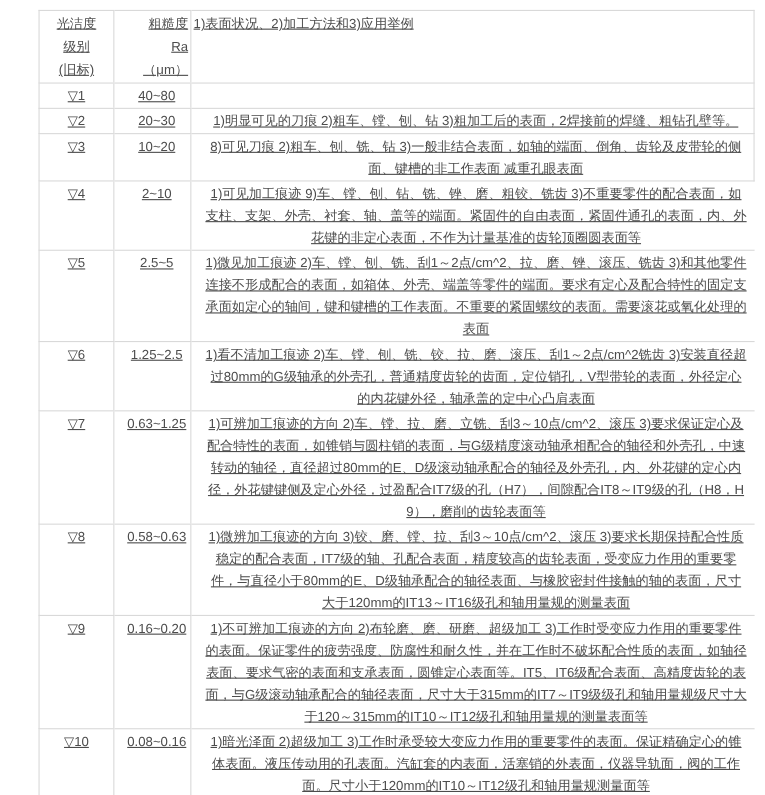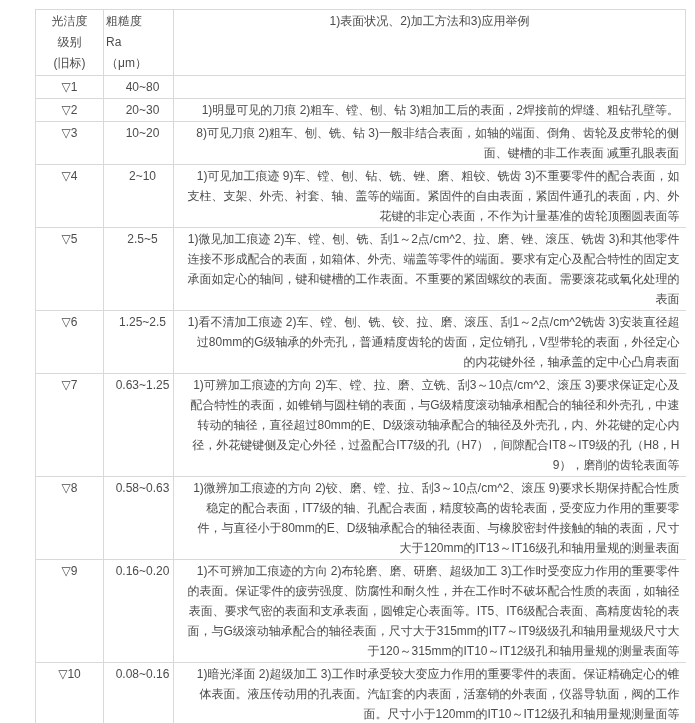--- a/index.html
+++ b/index.html
@@ -24,33 +24,34 @@
   th, td {
     border: 1px solid #d9d9d9;
     border-right: none;
     font-size: 12px;
     font-weight: normal;
     color: #4c4c4c;
     vertical-align: top;
     line-height: 20px;
     padding: 1px 2px;
     overflow: hidden;
+    text-decoration: underline;
   }
   th { line-height: 21px; }
   
   .rb { border-right: 1px solid #d9d9d9; }
   .c1 { text-align: center; white-space: pre-line; }
   .c2 { text-align: center; padding-left: 10px; white-space: pre-line; }
-  th.c2 { text-align: left; padding-left: 2px; }
+  th.c2 { text-align: right; padding-left: 2px; }
   .c3 {
-    text-align: right;
+    text-align: center;
     padding: 1px 6px 1px 12px;
     word-break: break-all;
   }
-  th.c3 { text-align: center; padding: 1px 2px; }
+  th.c3 { text-align: left; padding: 1px 2px; }
 </style>
 </head>
 <body>
 
 <div class="wrap">
   <table>
     <colgroup>
       <col style="width:68px">
       <col style="width:70px">
       <col style="width:512px">
@@ -98,21 +99,21 @@
     <td class="c3">1)看不清加工痕迹 2)车、镗、刨、铣、铰、拉、磨、滚压、刮1～2点/cm^2铣齿 3)安装直径超过80mm的G级轴承的外壳孔，普通精度齿轮的齿面，定位销孔，V型带轮的表面，外径定心的内花键外径，轴承盖的定中心凸肩表面</td>
   </tr>
         <tr>
     <td class="c1">▽7</td>
     <td class="c2">0.63~1.25</td>
     <td class="c3">1)可辨加工痕迹的方向 2)车、镗、拉、磨、立铣、刮3～10点/cm^2、滚压 3)要求保证定心及配合特性的表面，如锥销与圆柱销的表面，与G级精度滚动轴承相配合的轴径和外壳孔，中速转动的轴径，直径超过80mm的E、D级滚动轴承配合的轴径及外壳孔，内、外花键的定心内径，外花键键侧及定心外径，过盈配合IT7级的孔（H7），间隙配合IT8～IT9级的孔（H8，H9），磨削的齿轮表面等</td>
   </tr>
         <tr>
     <td class="c1">▽8</td>
     <td class="c2">0.58~0.63</td>
-    <td class="c3">1)微辨加工痕迹的方向 2)铰、磨、镗、拉、刮3～10点/cm^2、滚压 9)要求长期保持配合性质稳定的配合表面，IT7级的轴、孔配合表面，精度较高的齿轮表面，受变应力作用的重要零件，与直径小于80mm的E、D级轴承配合的轴径表面、与橡胶密封件接触的轴的表面，尺寸大于120mm的IT13～IT16级孔和轴用量规的测量表面</td>
+    <td class="c3">1)微辨加工痕迹的方向 3)铰、磨、镗、拉、刮3～10点/cm^2、滚压 3)要求长期保持配合性质稳定的配合表面，IT7级的轴、孔配合表面，精度较高的齿轮表面，受变应力作用的重要零件，与直径小于80mm的E、D级轴承配合的轴径表面、与橡胶密封件接触的轴的表面，尺寸大于120mm的IT13～IT16级孔和轴用量规的测量表面</td>
   </tr>
         <tr>
     <td class="c1">▽9</td>
     <td class="c2">0.16~0.20</td>
     <td class="c3">1)不可辨加工痕迹的方向 2)布轮磨、磨、研磨、超级加工 3)工作时受变应力作用的重要零件的表面。保证零件的疲劳强度、防腐性和耐久性，并在工作时不破坏配合性质的表面，如轴径表面、要求气密的表面和支承表面，圆锥定心表面等。IT5、IT6级配合表面、高精度齿轮的表面，与G级滚动轴承配合的轴径表面，尺寸大于315mm的IT7～IT9级级孔和轴用量规级尺寸大于120～315mm的IT10～IT12级孔和轴用量规的测量表面等</td>
   </tr>
         <tr>
     <td class="c1">▽10</td>
     <td class="c2">0.08~0.16</td>
     <td class="c3">1)暗光泽面 2)超级加工 3)工作时承受较大变应力作用的重要零件的表面。保证精确定心的锥体表面。液压传动用的孔表面。汽缸套的内表面，活塞销的外表面，仪器导轨面，阀的工作面。尺寸小于120mm的IT10～IT12级孔和轴用量规测量面等</td>

